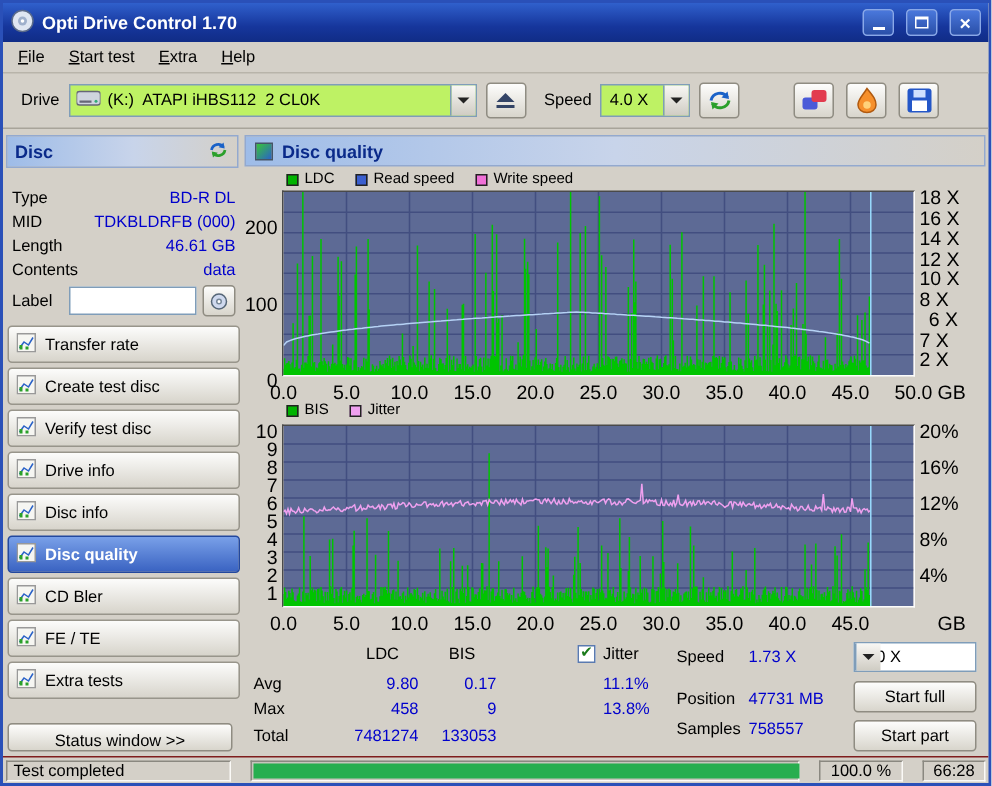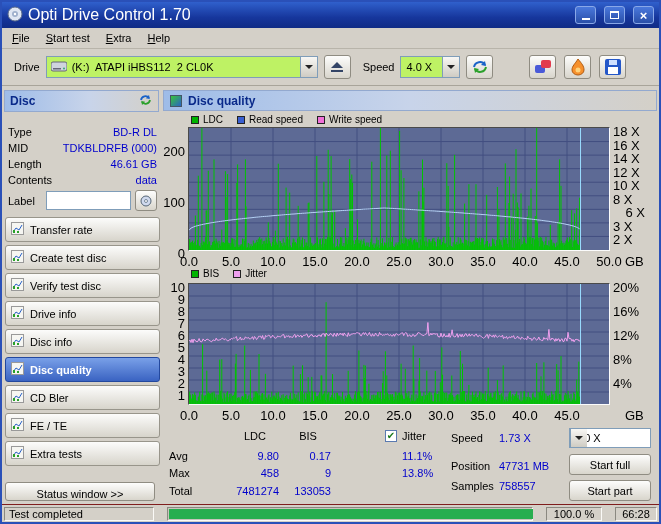--- a/index.html
+++ b/index.html
@@ -3,21 +3,21 @@
 <meta charset="utf-8">
 <style>
   *{margin:0;padding:0;box-sizing:border-box}
   html,body{background:#fff}
   .win{position:relative;width:661px;height:524px;border:2px solid #2a50b8;background:#d4d0c8;
        font-family:"Liberation Sans",sans-serif;font-size:11px;color:#000;overflow:hidden}
   
   .titlebar{position:absolute;left:0;top:0;width:657px;height:26px;
     background:linear-gradient(180deg,#3060cc,#16369c 60%,#102c86);
     display:flex;align-items:center;padding:0 5px;gap:5px}
-  .title-text{color:#fff;font-weight:normal;font-size:16px;flex:1;white-space:nowrap}
+  .title-text{color:#fff;font-weight:bold;font-size:12px;flex:1;white-space:nowrap}
   .tb-btn{width:21px;height:18px;border:1px solid #89a8e8;border-radius:3px;
     background:linear-gradient(180deg,#4a78dc,#2a4fa8);color:#fff;display:flex;
     align-items:center;justify-content:center;margin-left:3px;cursor:default}
   .glyph-min{width:8px;height:2px;background:#fff;margin-top:8px}
   .glyph-max{width:9px;height:8px;border:1px solid #fff;border-top:2px solid #fff}
   .glyph-close{font-size:13px;font-weight:bold;line-height:1}
   
   .menubar{position:absolute;left:0;top:26px;width:657px;height:21px;display:flex;align-items:center;
     background:#d4d0c8;border-bottom:1px solid #b8b4aa;padding-left:2px}
   .menu-item{padding:3px 8px;cursor:default}
@@ -420,22 +420,22 @@
           <span>Start part</span>
         </span>
       <span class="push-btn" style="left:408px;top:26px;width:82px;height:21px">
           <span>Start full</span>
         </span>
     </div>
   <span class="tick" style="left: 0px; top: 158px; width: 24px; text-align: right;">0</span>
       <span class="tick" style="left: 0px; top: 107.167px; width: 24px; text-align: right;">100</span>
       <span class="tick" style="left: 0px; top: 56.3333px; width: 24px; text-align: right;">200</span>
       <span class="tick" style="left: 452px; top: 144.444px; width: 32px; text-align: left;">2 X</span>
-      <span class="tick" style="left: 452px; top: 130.889px; width: 32px; text-align: left;">3 X</span>
-      <span class="tick" style="left: 452px; top: 117.333px; width: 32px; text-align: right;">6 X</span>
+      <span class="tick" style="left: 452px; top: 130.889px; width: 32px; text-align: left;">7 X</span>
+      <span class="tick" style="left: 452px; top: 117.333px; width: 32px; text-align: center;">6 X</span>
       <span class="tick" style="left: 452px; top: 103.778px; width: 32px; text-align: left;">8 X</span>
       <span class="tick" style="left: 452px; top: 90.2222px; width: 32px; text-align: left;">10 X</span>
       <span class="tick" style="left: 452px; top: 76.6667px; width: 32px; text-align: left;">12 X</span>
       <span class="tick" style="left: 452px; top: 63.1111px; width: 32px; text-align: left;">14 X</span>
       <span class="tick" style="left: 452px; top: 49.5556px; width: 32px; text-align: left;">16 X</span>
       <span class="tick" style="left: 452px; top: 36px; width: 32px; text-align: left;">18 X</span>
       <span class="tick" style="left: 14px; top: 166px; width: 28px; text-align: center;">0.0</span>
       <span class="tick" style="left: 56px; top: 166px; width: 28px; text-align: center;">5.0</span>
       <span class="tick" style="left: 98px; top: 166px; width: 28px; text-align: center;">10.0</span>
       <span class="tick" style="left: 140px; top: 166px; width: 28px; text-align: center;">15.0</span>

